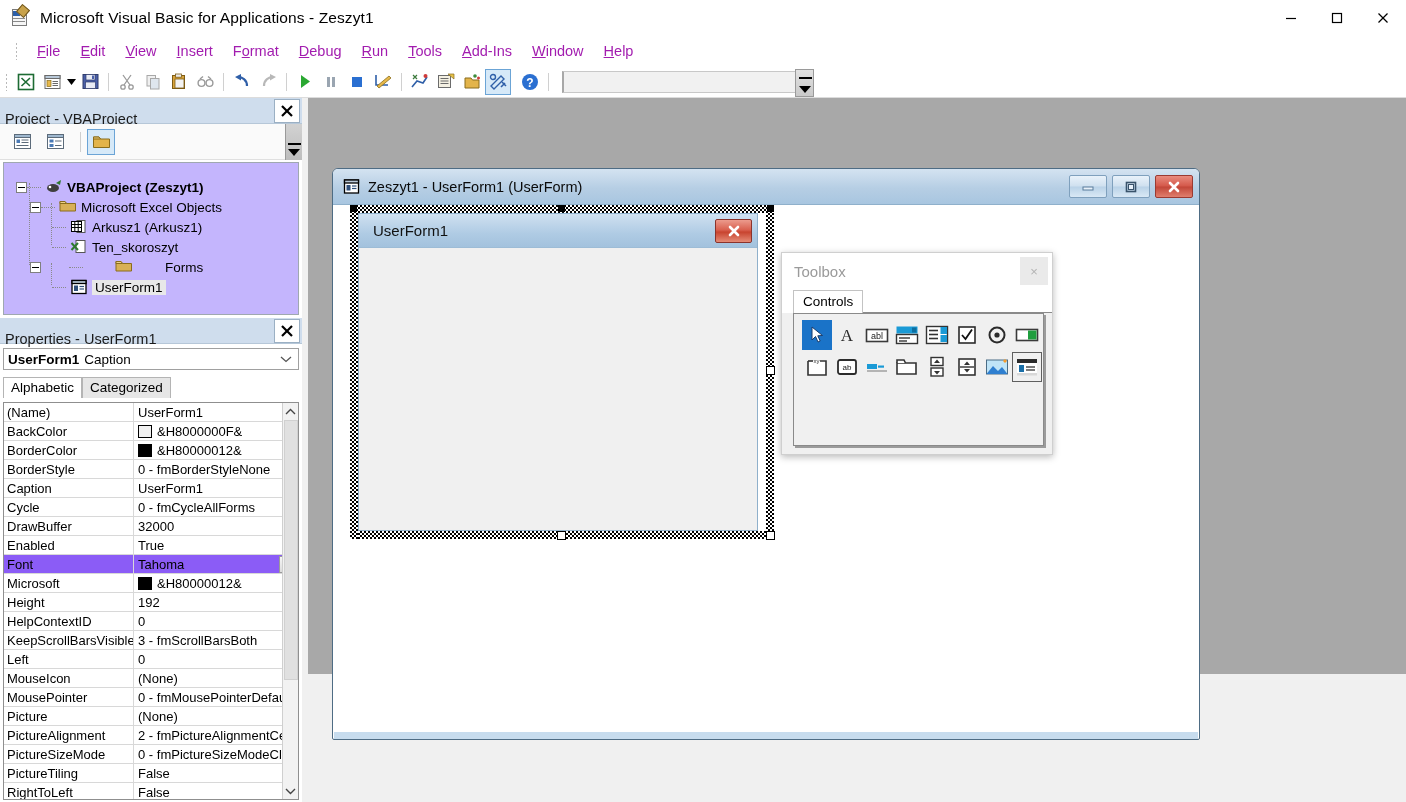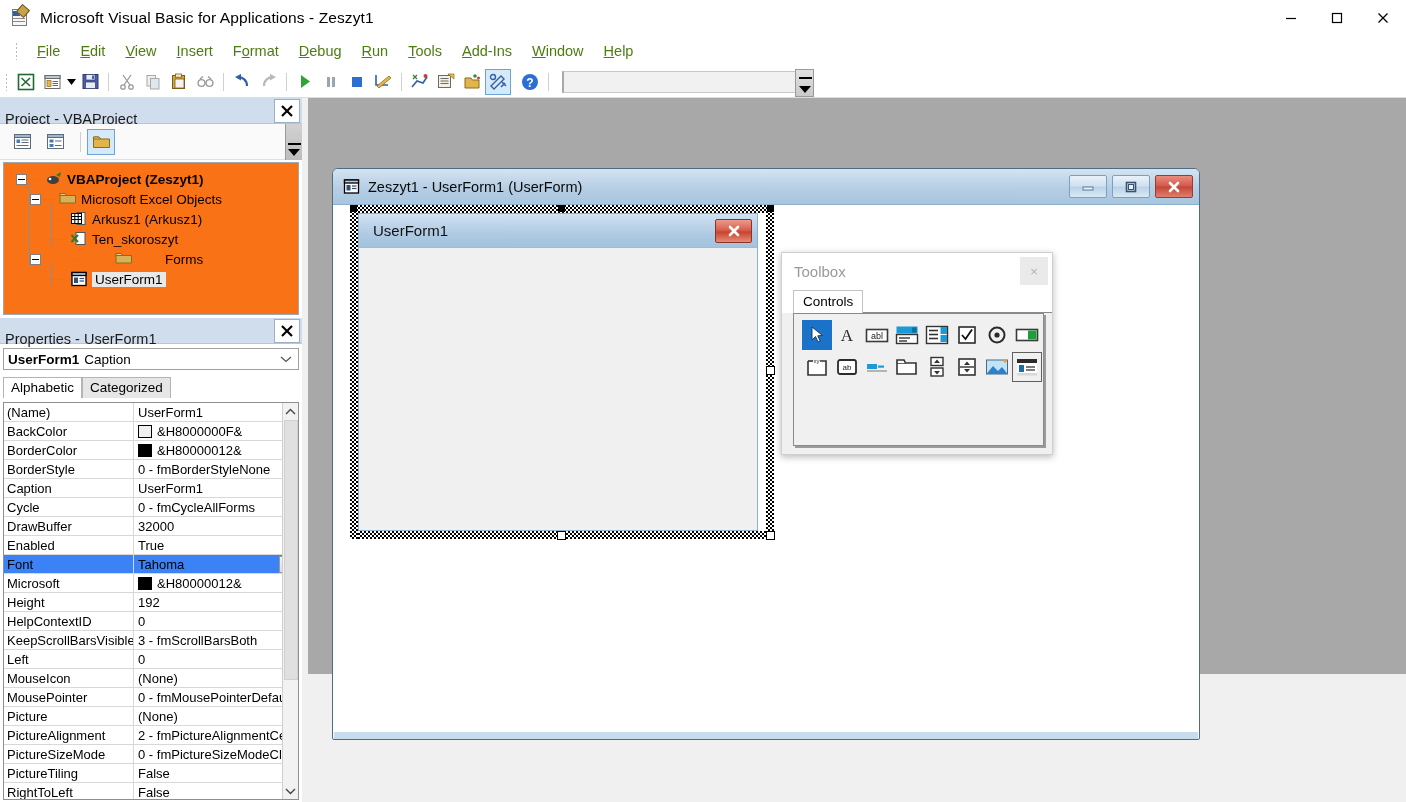--- a/index.html
+++ b/index.html
@@ -49,21 +49,21 @@
     background: transparent;
   }
   .win-btn svg { display: block; }
 
   
   .menubar {
     position: absolute; left: 0; top: 36px; width: 1406px; height: 30px;
     background: #ffffff; display: flex; align-items: center; padding-left: 10px;
   }
   .menu-item {
-    font-size: 14.5px; color: #4d7c0f; padding: 3px 10px; white-space: nowrap;
+    font-size: 14.5px; color: #a21caf; padding: 3px 10px; white-space: nowrap;
   }
   .menu-item u { text-decoration: underline; }
 
   
   .toolbar {
     position: absolute; left: 0; top: 66px; width: 1406px; height: 32px;
     background: #ffffff; display: flex; align-items: center;
     border-bottom: 1px solid #dcdcdc;
   }
   .tb-grip {
@@ -135,21 +135,21 @@
   }
   .pe-scroll-up i {
     width:0;height:0;margin-bottom:4px;
     border-left:6px solid transparent;border-right:6px solid transparent;border-top:7px solid #000;
   }
   .pe-scroll-up b {
     position:absolute; bottom:15px; left:2px; width:13px; height:2px; background:#000;
   }
   .pe-tree {
     position: absolute; left: 3px; top: 64px; right: 3px; bottom: 3px;
-    border: 1px solid #9fa8b0; background: #f97316; padding: 6px 4px; overflow: hidden;
+    border: 1px solid #9fa8b0; background: #c4b5fd; padding: 14px 4px; overflow: hidden;
   }
   .tnode { display: flex; align-items: center; height: 20px; font-size: 13.5px; color: #000; position: relative; }
   .tbox {
     width: 11px; height: 11px; border: 1px solid #7f7f7f; background: #fff;
     display:flex; align-items:center; justify-content:center; flex:none;
   }
   .tbox:after { content:''; display:block; width:7px; height:1px; background:#000; }
   .tdots { width: 14px; height: 1px; border-top: 1px dotted #8a8a8a; flex: none; }
   .tvline {
     position:absolute; border-left: 1px dotted #8a8a8a;
@@ -172,21 +172,21 @@
   .prop-tab {
     font-size: 13.5px; padding: 2px 7px 3px 7px; background: #e6e6e6;
     border: 1px solid #b4b4b4; border-bottom: none; color: #000;
   }
   .prop-tab.active { background: #fff; border-color: #b4b4b4; position: relative; z-index:2; }
   .prop-grid {
     position: absolute; left: 3px; top: 84px; right: 3px; bottom: 2px;
     border: 1px solid #8f8f8f; background: #fff; overflow: hidden;
   }
   .prow { display: flex; height: 19px; border-bottom: 1px solid #d8d8d8; font-size: 13px; }
-  .prow.sel { background: #3b82f6; }
+  .prow.sel { background: #8b5cf6; }
   .pname {
     width: 130px; padding-left: 3px; border-right: 1px solid #d8d8d8;
     white-space: nowrap; overflow: hidden; display:flex; align-items:center;
   }
   .pval {
     flex: 1; padding-left: 4px; white-space: nowrap; overflow: hidden;
     display: flex; align-items: center; gap: 5px;
   }
   .swatch { width: 14px; height: 13px; border: 1px solid #000; flex: none; }
   .pell {

